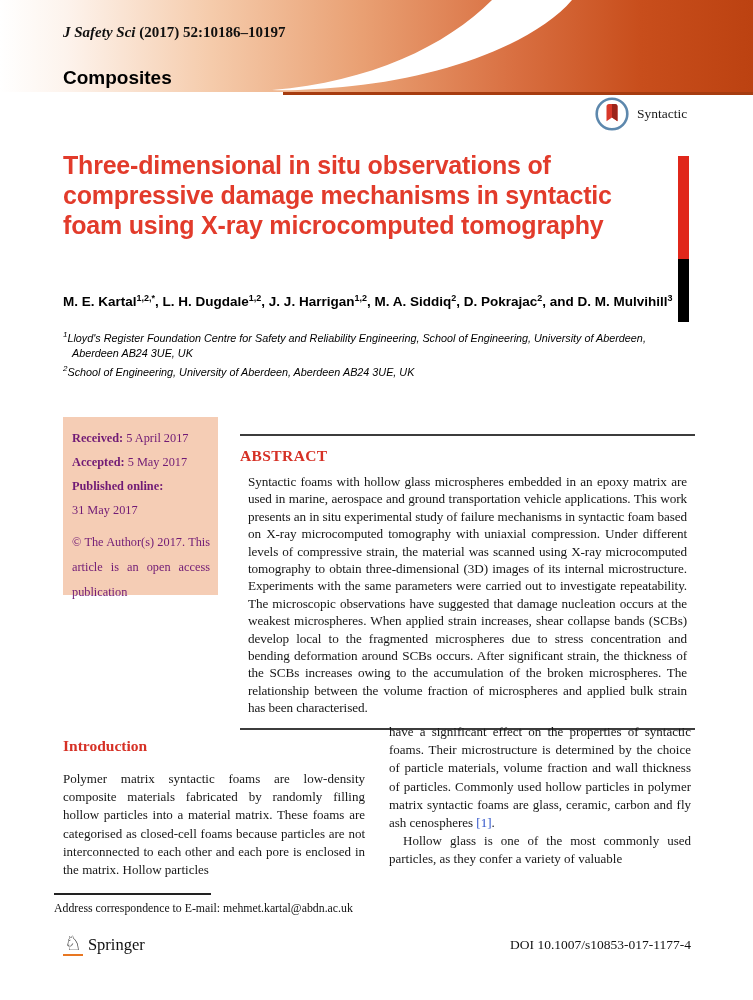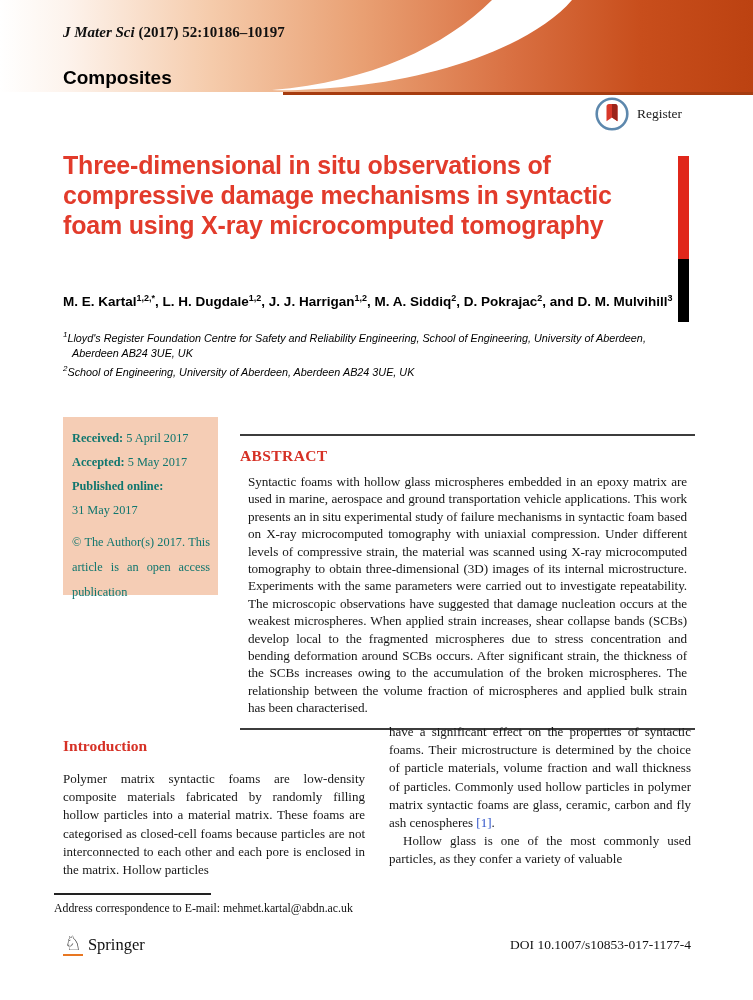--- a/index.html
+++ b/index.html
@@ -31,21 +31,21 @@
   .authors{position:absolute;left:63px;top:292px;width:640px;
            font-family:"Liberation Sans",sans-serif;font-weight:600;font-size:13.5px;color:#000;}
   .authors sup{font-size:9px;}
   .affils{position:absolute;left:63px;top:327px;width:600px;
           font-family:"Liberation Sans",sans-serif;font-style:italic;font-size:10.8px;line-height:15px;color:#000;}
   .affil{padding-left:9px;text-indent:-9px;}
   .affil sup{font-size:8px;font-style:italic;}
 
   
   .info-box{position:absolute;left:63px;top:417px;width:155px;height:178px;box-sizing:border-box;
-            background:#f5cdb5;padding:9px 8px 8px 9px;font-size:12.3px;color:#0f766e;}
+            background:#f5cdb5;padding:9px 8px 8px 9px;font-size:12.3px;color:#701a75;}
   .ib-line{line-height:24px;}
   .ib-line b{font-weight:bold;}
   .ib-copy{margin-top:8px;line-height:25px;text-align:justify;}
 
   
   .abstract{position:absolute;left:240px;top:434px;width:455px;}
   .rule{height:2px;background:#3c3c3c;}
   .abs-head{margin:11px 0 0;font-size:15.5px;font-weight:bold;color:#d63126;letter-spacing:0.4px;}
   .abs-body{margin:8px 8px 0;font-size:13.2px;line-height:17.4px;text-align:justify;letter-spacing:-0.1px;}
   .abstract .rule2{margin-top:11px;height:2px;background:#3c3c3c;}
@@ -75,33 +75,33 @@
 </head>
 <body>
 
 <div class="page">
 
   <div class="hdr">
     <svg width="753" height="92" viewBox="0 0 753 92">
       <path fill="#ffffff" d="M272,90 C370,82 446,46 492,0 L572,0 C536,42 448,76 352,86 C322,89 290,91 272,90 Z"></path>
     </svg>
     <div class="citation">
-      <span class="jn">J Mater Sci</span><span> (2017) 52:10186–10197</span>
+      <span class="jn">J Safety Sci</span><span> (2017) 52:10186–10197</span>
     </div>
     <div class="section-label">Composites</div>
   </div>
   <div class="hdr-underline"></div>
 
   <div class="crossmark">
     <svg width="36" height="36" viewBox="0 0 36 36">
       <circle cx="18" cy="18" r="15.3" fill="#ffffff" stroke="#5d88ad" stroke-width="2.6"></circle>
       <path fill="#d8382a" d="M12.5,10.5 q0,-2.6 2.6,-2.6 h5.8 q2.6,0 2.6,2.6 v14.8 l-5.5,-3.7 -5.5,3.7 Z"></path>
       <path fill="#9c241a" d="M18,7.9 h2.9 q2.6,0 2.6,2.6 v14.8 l-5.5,-3.7 Z"></path>
     </svg>
-    <span class="cm-label">Register</span>
+    <span class="cm-label">Syntactic</span>
   </div>
 
   <div class="bar-red"></div>
   <div class="bar-black"></div>
 
   <h1 class="title">Three-dimensional in situ observations of compressive damage mechanisms in syntactic foam using X-ray microcomputed tomography</h1>
 
   <div class="authors">
     <span><span>M. E. Kartal</span><sup>1,2,*</sup><span>, </span></span><span><span>L. H. Dugdale</span><sup>1,2</sup><span>, </span></span><span><span>J. J. Harrigan</span><sup>1,2</sup><span>, </span></span><span><span>M. A. Siddiq</span><sup>2</sup><span>, </span></span><span><span>D. Pokrajac</span><sup>2</sup><span>, </span></span><span><span>and </span><span>D. M. Mulvihill</span><sup>3</sup></span>
   </div>

